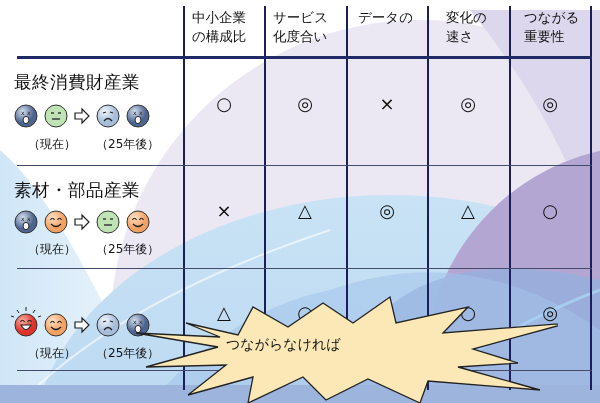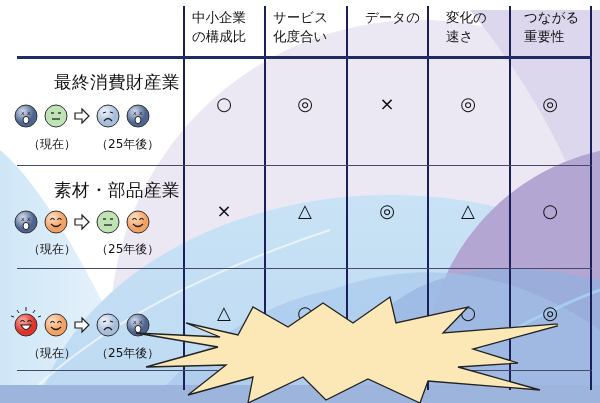--- a/index.html
+++ b/index.html
@@ -3,21 +3,21 @@
 <meta charset="utf-8">
 <style>
   html,body{margin:0;padding:0;}
   body{width:600px;height:403px;position:relative;overflow:hidden;background:#ffffff;font-family:"DejaVu Sans",sans-serif;}
   .bg{position:absolute;left:0;top:0;width:600px;height:403px;z-index:0;}
   .grid{position:absolute;left:0;top:0;width:600px;height:403px;z-index:1;}
   .vline{position:absolute;top:6px;width:2px;background:#1a1f5a;height:384px;}
   .hline-thick{position:absolute;left:17px;top:56px;width:575px;height:3px;background:#1f2a66;}
   .hline{position:absolute;left:17px;width:575px;height:1px;background:#444a6a;}
   .colhead{position:absolute;top:6px;width:78px;height:48px;font-size:13.5px;line-height:19px;color:#111;text-align:left;padding-left:6px;box-sizing:border-box;padding-top:2px;}
-  .rowlabel{position:absolute;left:14px;font-size:17.5px;color:#111;letter-spacing:0.5px;margin-left:40px;}
+  .rowlabel{position:absolute;left:14px;font-size:17.5px;color:#111;letter-spacing:0.5px;}
   .faces{position:absolute;left:14px;display:flex;align-items:center;}
   .face{width:24px;height:24px;margin-right:6px;}
   .arrow{width:16px;height:18px;margin:0 6px 0 0;}
   .caption{position:absolute;font-size:12px;color:#111;}
   .cell{position:absolute;width:80px;display:flex;justify-content:center;align-items:center;font-size:18px;color:#111;height:30px;}
   .burst{position:absolute;left:128px;top:285px;width:430px;height:125px;z-index:3;}
   .burst-text{position:absolute;left:226px;top:334px;z-index:4;font-size:14px;line-height:20px;color:#111;}
   .bottomband{position:absolute;left:0;top:385px;width:600px;height:18px;background:#9db4dc;z-index:0;}
 </style>
 </head>
@@ -67,21 +67,21 @@
   <div class="hline" style="top:370px;"></div>
 
   <div class="colhead" style="left:186px;">
     <div>中小企業</div>
     <div>の構成比</div>
   </div>
   <div class="colhead" style="left:267px;">
     <div>サービス</div>
     <div>化度合い</div>
   </div>
-  <div class="colhead" style="left:349px;padding-left:9px;text-align:center;">
+  <div class="colhead" style="left:349px;padding-left:9px;">
     <div>データの</div>
   </div>
   <div class="colhead" style="left:430px;padding-left:16px;">
     <div>変化の</div>
     <div>速さ</div>
   </div>
   <div class="colhead" style="left:512px;padding-left:12px;">
     <div>つながる</div>
     <div>重要性</div>
   </div>
@@ -229,13 +229,14 @@
   <div class="cell" style="left:265px;top:297px;">○</div>
   <div class="cell" style="left:347px;top:297px;">○</div>
   <div class="cell" style="left:428px;top:297px;">○</div>
   <div class="cell" style="left:510px;top:297px;">◎</div>
 </div>
 
 <svg class="burst" viewBox="0 0 430 125">
   <path d="M58,38 L110,50 L125,22 L160,42 L195,18 L225,38 L262,12 L268,38 L340,22 L315,48 L440,38 L345,64 L390,78 L330,82 L412,105 L300,96 L292,118 L240,94 L198,115 L175,92 L120,118 L125,92 L60,110 L98,80 L18,82 L90,62 L8,48 L92,52 Z" fill="#fbe8b6" stroke="#222" stroke-width="1.3" stroke-linejoin="miter"></path>
 </svg>
 <div class="burst-text">
+  <div>つながらなければ</div>
 </div>
 
 </body></html>

